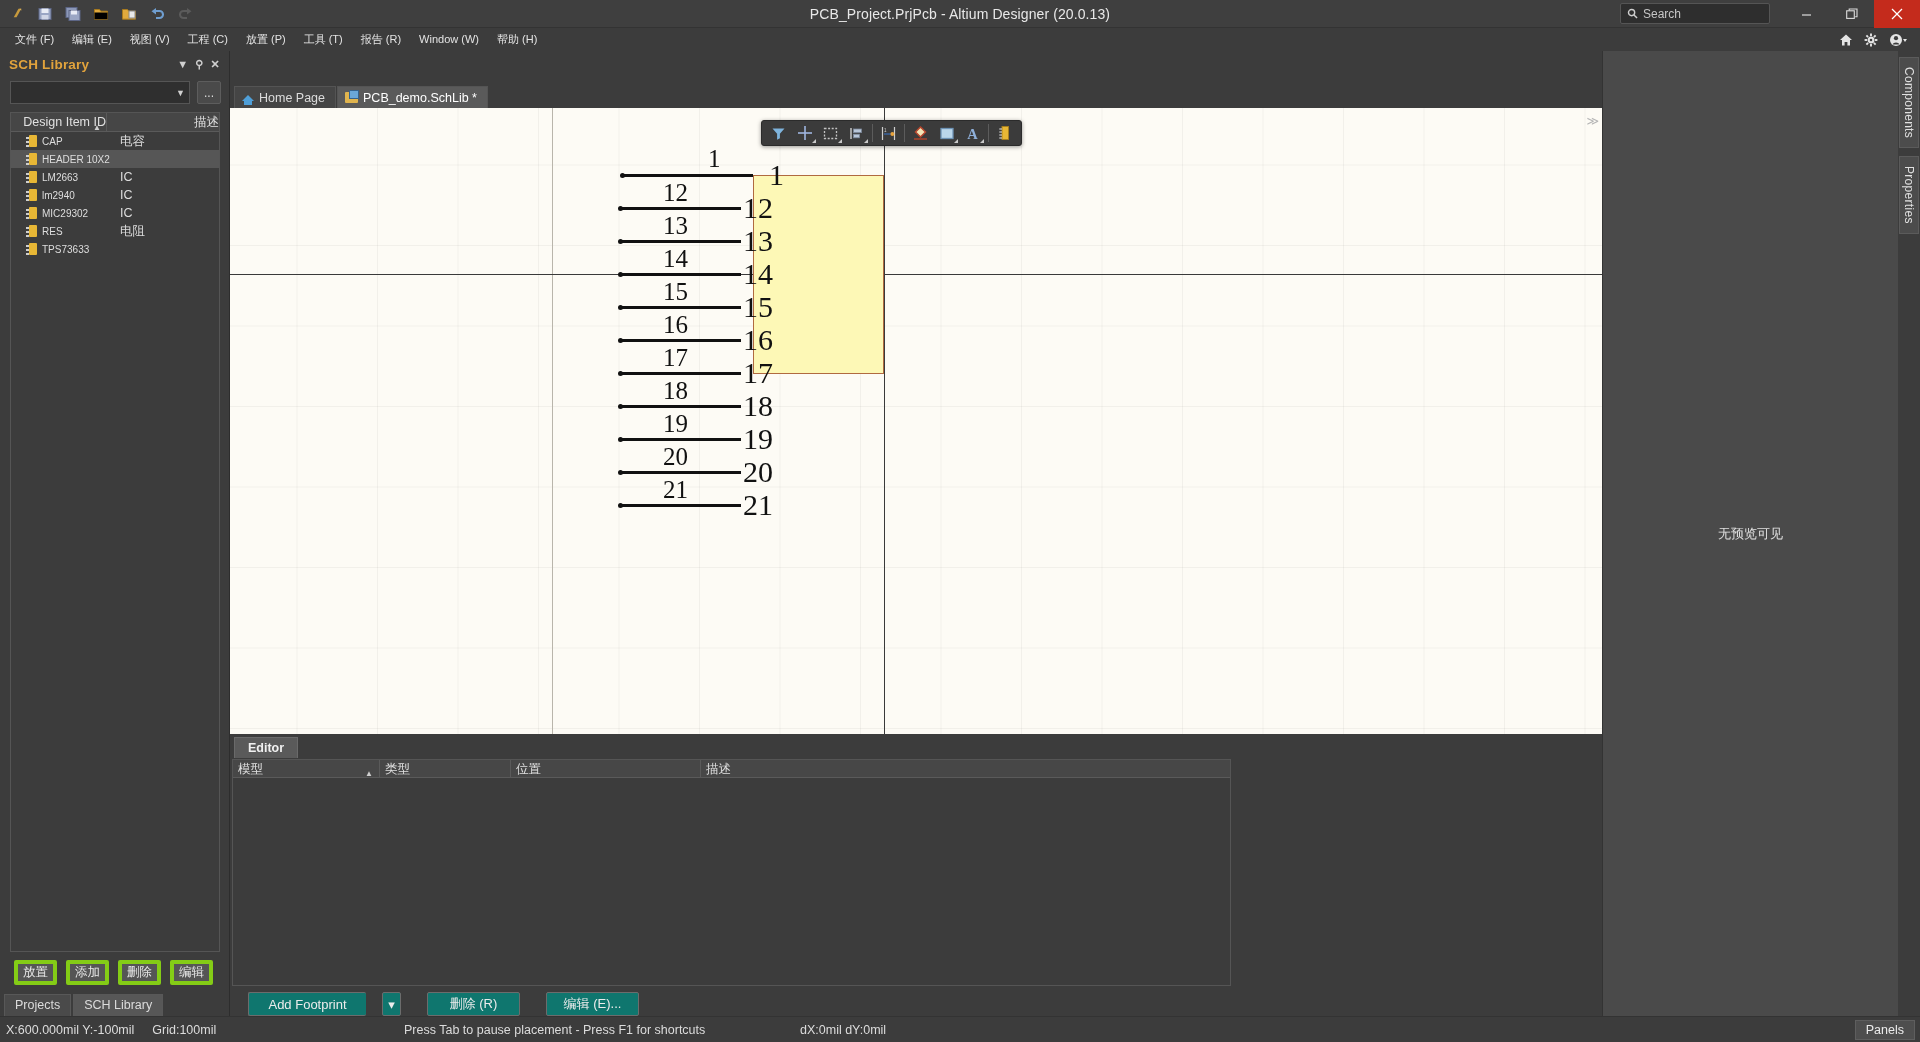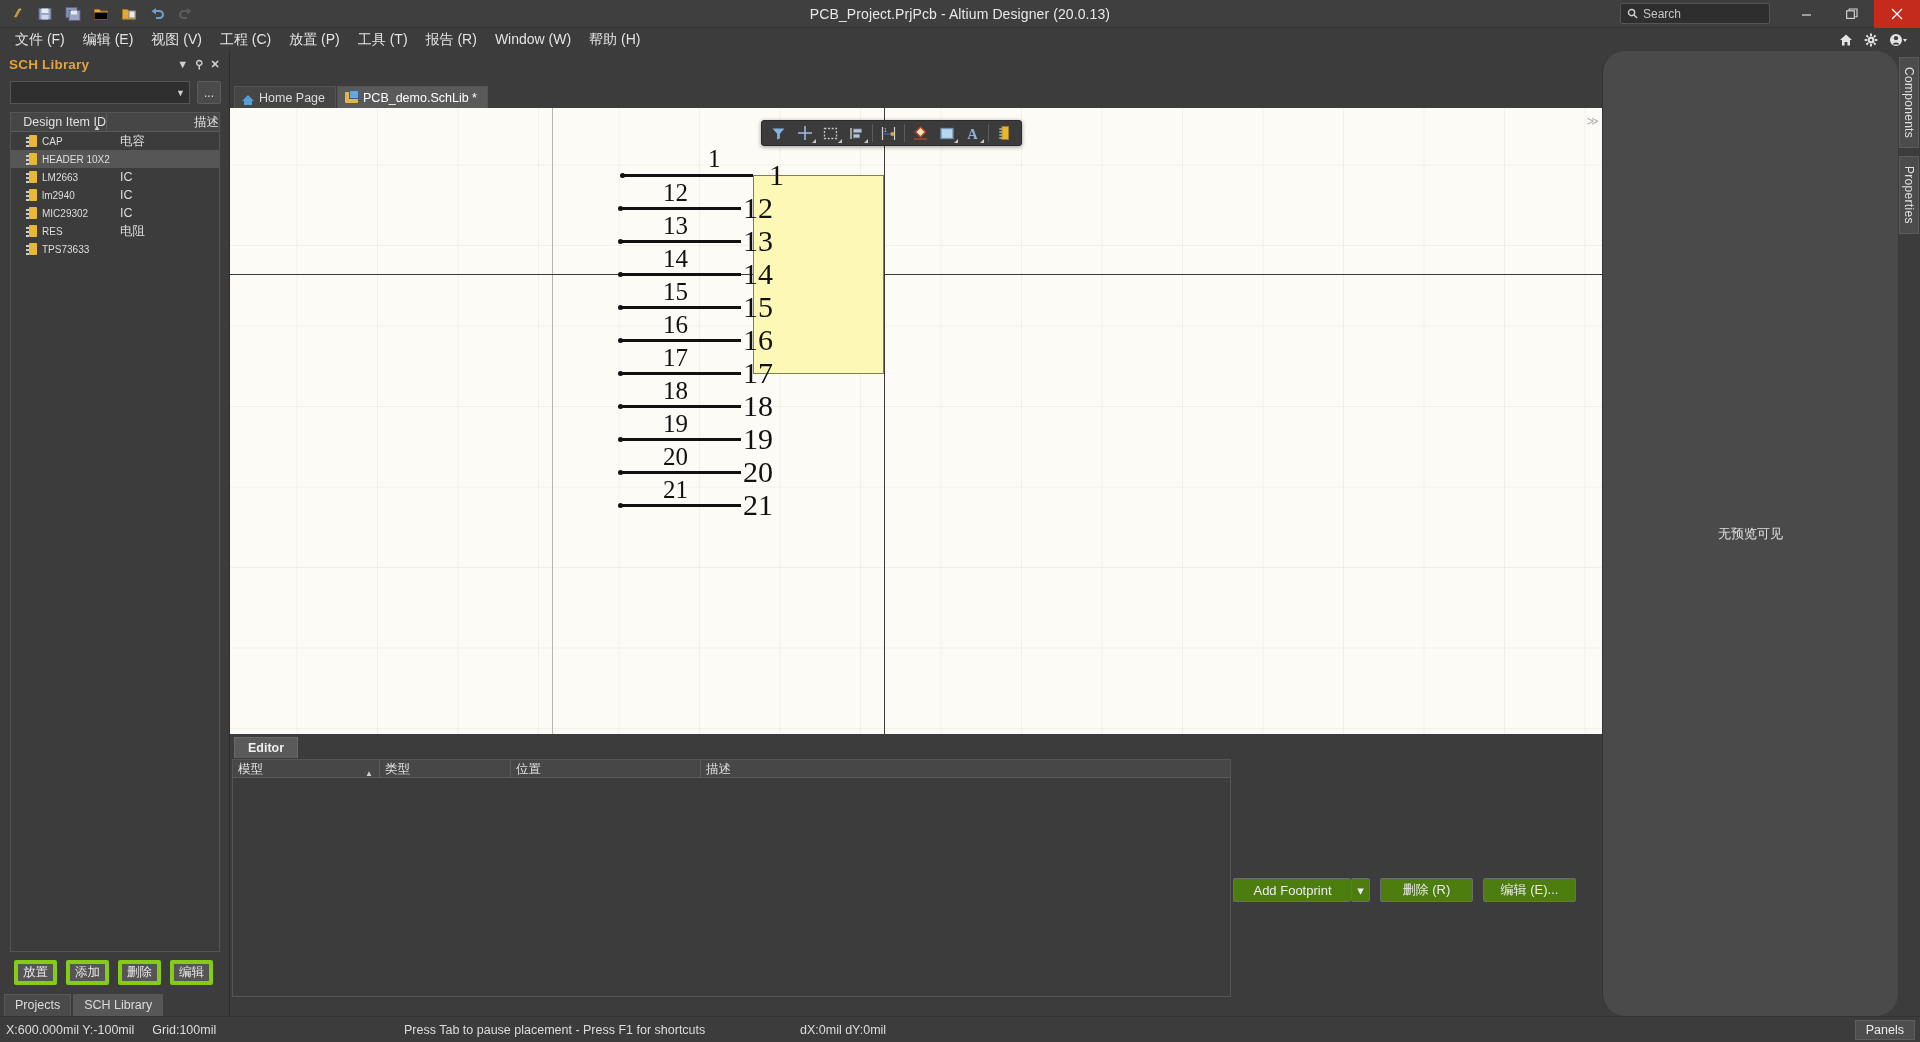--- a/index.html
+++ b/index.html
@@ -38,21 +38,21 @@
     color: #dcdcdc; font-size: 13px;
   }
   .wbtn.close { background: #c42b1c; width: 46px; }
 
   
   .menubar {
     height: 23px; background: #3c3c3c; display: flex; align-items: center;
     padding-left: 6px; flex: none; position: relative;
   }
   .menuitem {
-    padding: 2px 9px; color: #e3e3e3; font-size: 14px; line-height: 17px; cursor: default;
+    padding: 2px 9px; color: #e3e3e3; font-size: 11px; line-height: 17px; cursor: default;
     white-space: nowrap;
   }
   .menu-right { margin-left: auto; display: flex; align-items: center; gap: 11px; padding-right: 12px; }
   .menu-right .mi { display: flex; align-items: center; color: #e0e0e0; }
 
   
   .body-row { flex: 1; display: flex; min-height: 0; position: relative; }
 
   
   .leftpanel {
@@ -177,45 +177,46 @@
   .ftsep { width: 1px; height: 18px; background: #5c5c5c; margin: 0 2px; }
 
   
   .edstrip { height: 24px; background: #3c3c3c; display: flex; align-items: flex-end; padding-left: 4px; flex: none; }
   .edtab {
     background: #5a5a5a; color: #f0f0f0; font-size: 12.5px; font-weight: bold;
     padding: 3px 13px 3px; border: 1px solid #6a6a6a; border-bottom: none;
   }
 
   
-  .modelarea { height: 258px; flex: none; display: flex; flex-direction: row; background: #3c3c3c; }
+  .modelarea { height: 258px; flex: none; display: flex; flex-direction: column; background: #3c3c3c; }
   .mtable { margin: 1px 0 0 2px; width: 999px; border: 1px solid #555; background: #3c3c3c; display: flex; flex-direction: column; height: 238px; }
   .mhead { display: flex; height: 18px; background: #474747; border-bottom: 1px solid #5a5a5a; }
   .mhead div {
     color: #e0e0e0; font-size: 12.5px; line-height: 18px; padding-left: 5px;
     border-right: 1px solid #5a5a5a; position: relative;
   }
   .mhead .m1 { width: 147px; }
   .mhead .m1 .srt { position: absolute; right: 6px; top: 5px; font-size: 8px; color: #cfcfcf; }
   .mhead .m2 { width: 131px; }
   .mhead .m3 { width: 190px; font-family: Liberation Serif, serif; }
   .mhead .m4 { flex: 1; border-right: none; }
   .mbody { flex: 1; }
   .footerbtns { display: flex; align-items: center; gap: 10px; padding: 6px 0 0 2px; }
   .fbtn {
-    height: 24px; background: #4d7c0f; border: 1px solid #6c6c6c; border-radius: 2px;
+    height: 24px; background: #0f766e; border: 1px solid #6c6c6c; border-radius: 2px;
     color: #ececec; font-size: 13px; display: flex; align-items: center; justify-content: center;
     padding: 0 14px;
+    margin-left: 16px;
   }
   .splitbtn { display: flex; }
   .splitbtn .main { border-right: none; width: 118px; padding: 0; }
   .splitbtn .arrow { width: 19px; padding: 0; }
 
   
-  .rightpanel { width: 296px; flex: none; background: #4a4a4a; border-left: 1px solid #333; position: relative; border-radius: 22px; }
+  .rightpanel { width: 296px; flex: none; background: #4a4a4a; border-left: 1px solid #333; position: relative; }
   .nopreview { position: absolute; left: 0; right: 0; top: 50%; transform: translateY(-50%); text-align: center; color: #e0e0e0; font-size: 13px; }
 
   
   .dockstrip { width: 22px; flex: none; background: #3c3c3c; padding-top: 6px; display: flex; flex-direction: column; align-items: center; gap: 8px; }
   .docktab {
     writing-mode: vertical-rl; background: #4c4c4c; border: 1px solid #5b5b5b;
     color: #e0e0e0; font-size: 12px; padding: 9px 2px; letter-spacing: .3px;
   }
 
   

